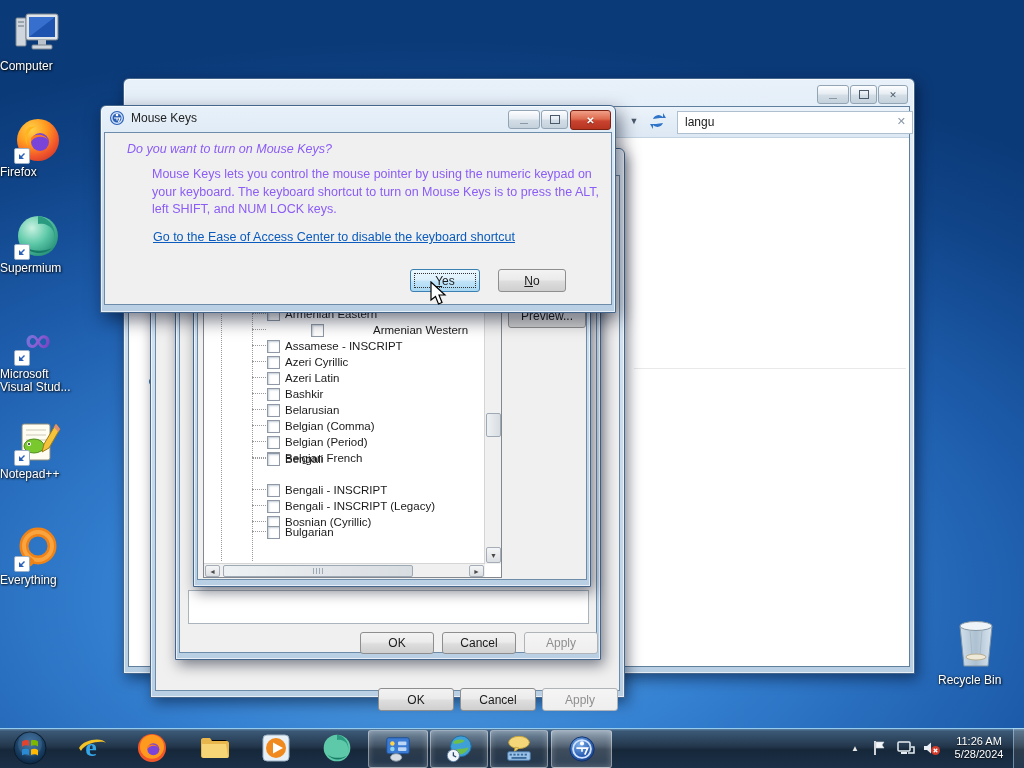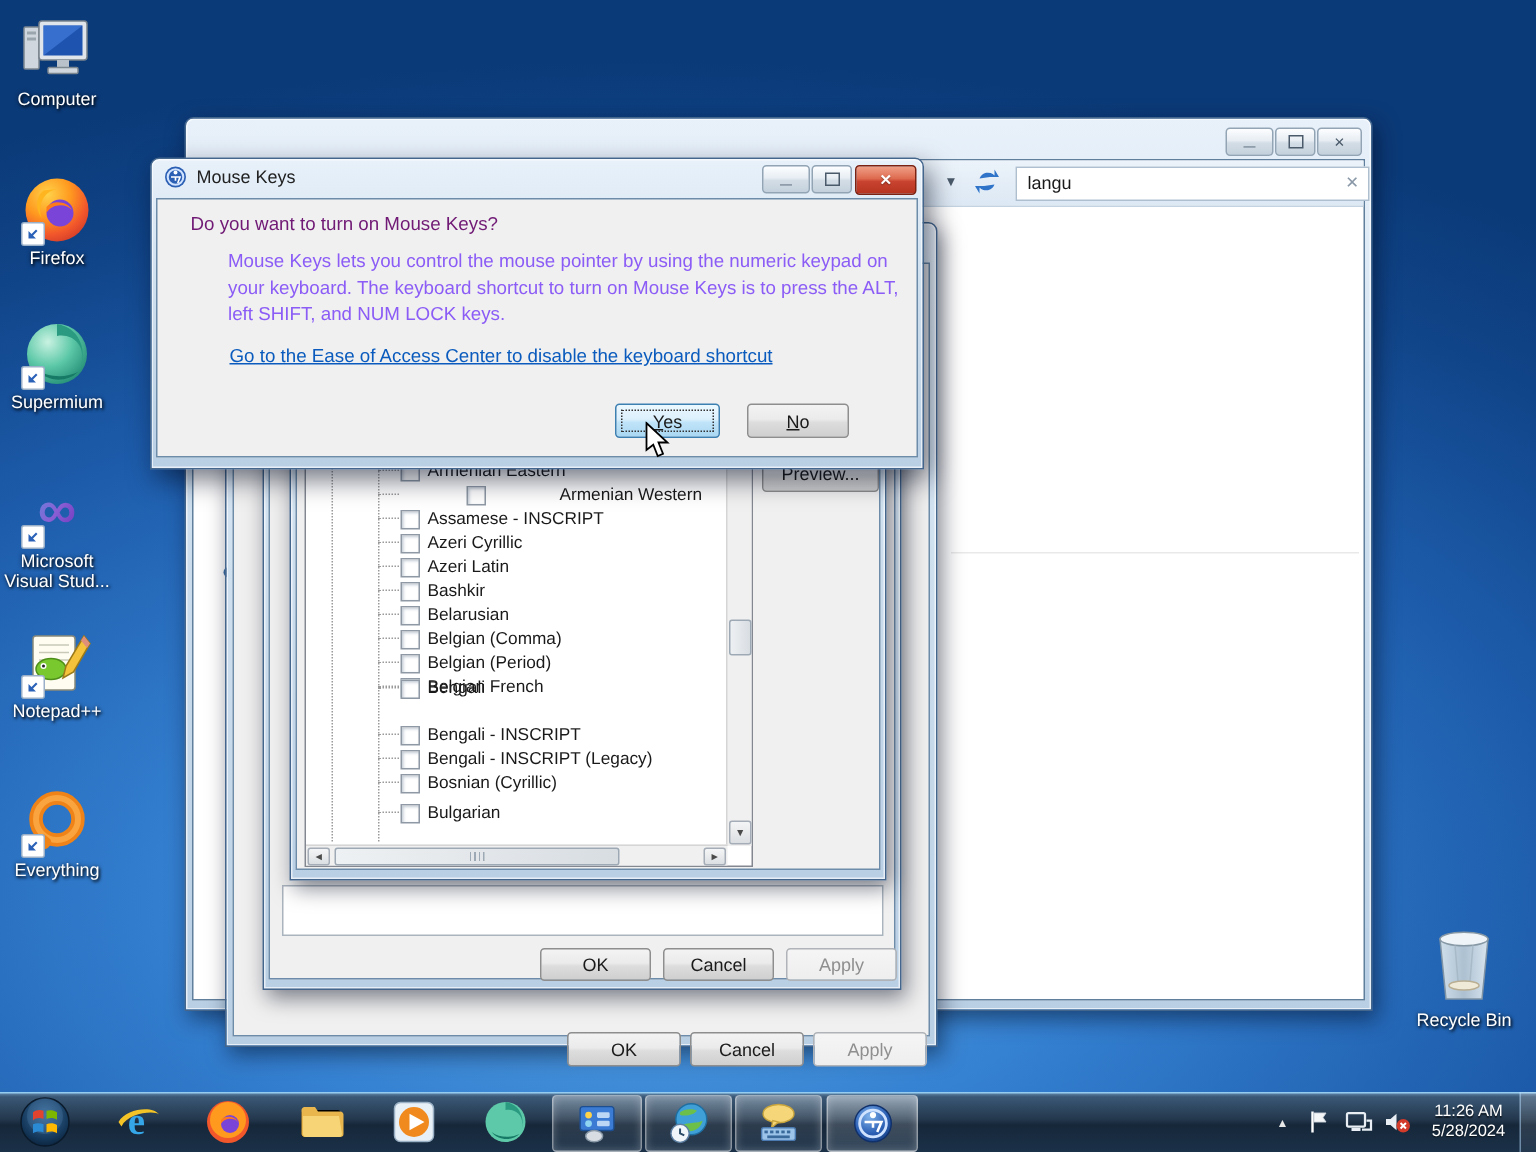--- a/index.html
+++ b/index.html
@@ -2,21 +2,21 @@
 <html><head>
 <meta charset="utf-8">
 <style>
   html,body{margin:0;padding:0;background:#000;}
   #screen{position:relative;width:1024px;height:768px;overflow:hidden;
     font-family:"Liberation Sans",sans-serif;
     background:
       radial-gradient(ellipse 1000px 560px at 42% 78%, #5aa7e4 0%, #3581d2 30%, #1d5cab 62%, #104488 85%, #0b3a78 100%);}
   .abs{position:absolute;}
   
-  .dicon{position:absolute;width:76px;text-align:center;cursor:default;}
+  .dicon{position:absolute;width:76px;text-align:left;cursor:default;}
   .dicon .img{position:relative;width:48px;height:48px;margin:0 auto;}
   .dicon .lbl{margin-top:2px;font-size:12px;color:#fff;text-shadow:1px 1px 2px rgba(0,0,0,.85), 0 0 3px rgba(0,0,0,.6);line-height:13px;}
   .shortcut-arrow{position:absolute;left:0;bottom:0;width:14px;height:14px;background:#fff;border:1px solid #9ab0c8;border-radius:2px;}
   .shortcut-arrow svg{position:absolute;left:1px;top:1px;}
   
   .winframe{position:absolute;border:1px solid #44668c;border-radius:6px 6px 0 0;
     background:linear-gradient(180deg,#e8f1fa 0%,#cfe0ef 40%,#b9cfe4 100%);
     box-shadow:inset 0 0 0 1px rgba(255,255,255,.65), 3px 5px 14px rgba(0,10,30,.5);}
   .winbody{position:absolute;background:#f0f0f0;border:1px solid #6d8ca9;}
   .capbtn{position:absolute;border:1px solid #93a5b5;border-radius:3px;
@@ -340,21 +340,21 @@
             <div class="tree-row" style="left: 48px; top: 317px;">
               <span class="tree-conn"></span>
               <span class="cbx"></span>
               <span class="tree-lbl">Bengali - INSCRIPT (Legacy)</span>
             </div>
             <div class="tree-row" style="left: 48px; top: 333px;">
               <span class="tree-conn"></span>
               <span class="cbx"></span>
               <span class="tree-lbl">Bosnian (Cyrillic)</span>
             </div>
-            <div class="tree-row" style="left: 48px; top: 353px;">
+            <div class="tree-row" style="left: 48px; top: 343px;">
               <span class="tree-conn"></span>
               <span class="cbx"></span>
               <span class="tree-lbl">Bulgarian</span>
             </div>
           </div>
 
         <div class="abs" style="right:0;top:0;bottom:13px;width:16px;background:#f0f0f0;border-left:1px solid #d5d5d5;">
           <div class="sb-thumb" style="left:1px;top:232px;width:13px;height:22px;"></div>
           <div class="sb-arrow" style="left:1px;bottom:1px;width:13px;height:14px;">▼</div>
         </div>
@@ -390,21 +390,21 @@
       <span style="font-size:8px;margin-top:5px;">—</span>
       </div>
     <div class="capbtn" style="left:440px;top:4px;width:25px;height:17px;">
       <span style="width:8px;height:7px;border:1px solid #4a5a6a;display:block;"></span>
       </div>
     <div class="capbtn red" style="left:469px;top:4px;width:39px;height:18px;">
       <span style="font-size:10px;font-weight:bold;text-shadow:0 1px 1px rgba(0,0,0,.4);">✕</span>
       </div>
 
     <div class="winbody" style="left:3px;right:3px;top:26px;bottom:7px;">
-      <div class="abs" style="left:22px;top:9px;font-size:12.5px;color:#701a75;">Do you want to turn on Mouse Keys?</div>
+      <div class="abs" style="left:22px;top:9px;font-size:12.5px;color:#8b5cf6;font-style:italic;">Do you want to turn on Mouse Keys?</div>
       <div class="abs" style="left:47px;top:33px;font-size:12.5px;color:#8b5cf6;line-height:17.5px;">
         <div>Mouse Keys lets you control the mouse pointer by using the numeric keypad on</div>
         <div>your keyboard.  The keyboard shortcut to turn on Mouse Keys is to press the ALT,</div>
         <div>left SHIFT, and NUM LOCK keys.</div>
       </div>
       <a class="abs" style="left:48px;top:97px;font-size:12.5px;color:#0a5bbd;text-decoration:underline;cursor:pointer;">Go to the Ease of Access Center to disable the keyboard shortcut</a>
 
       <div class="btn focusblue" style="left:305px;top:136px;width:68px;height:21px;align-items:center;">
         <div class="focusdots"></div>
         <span><span class="u">Y</span><span>es</span></span>

